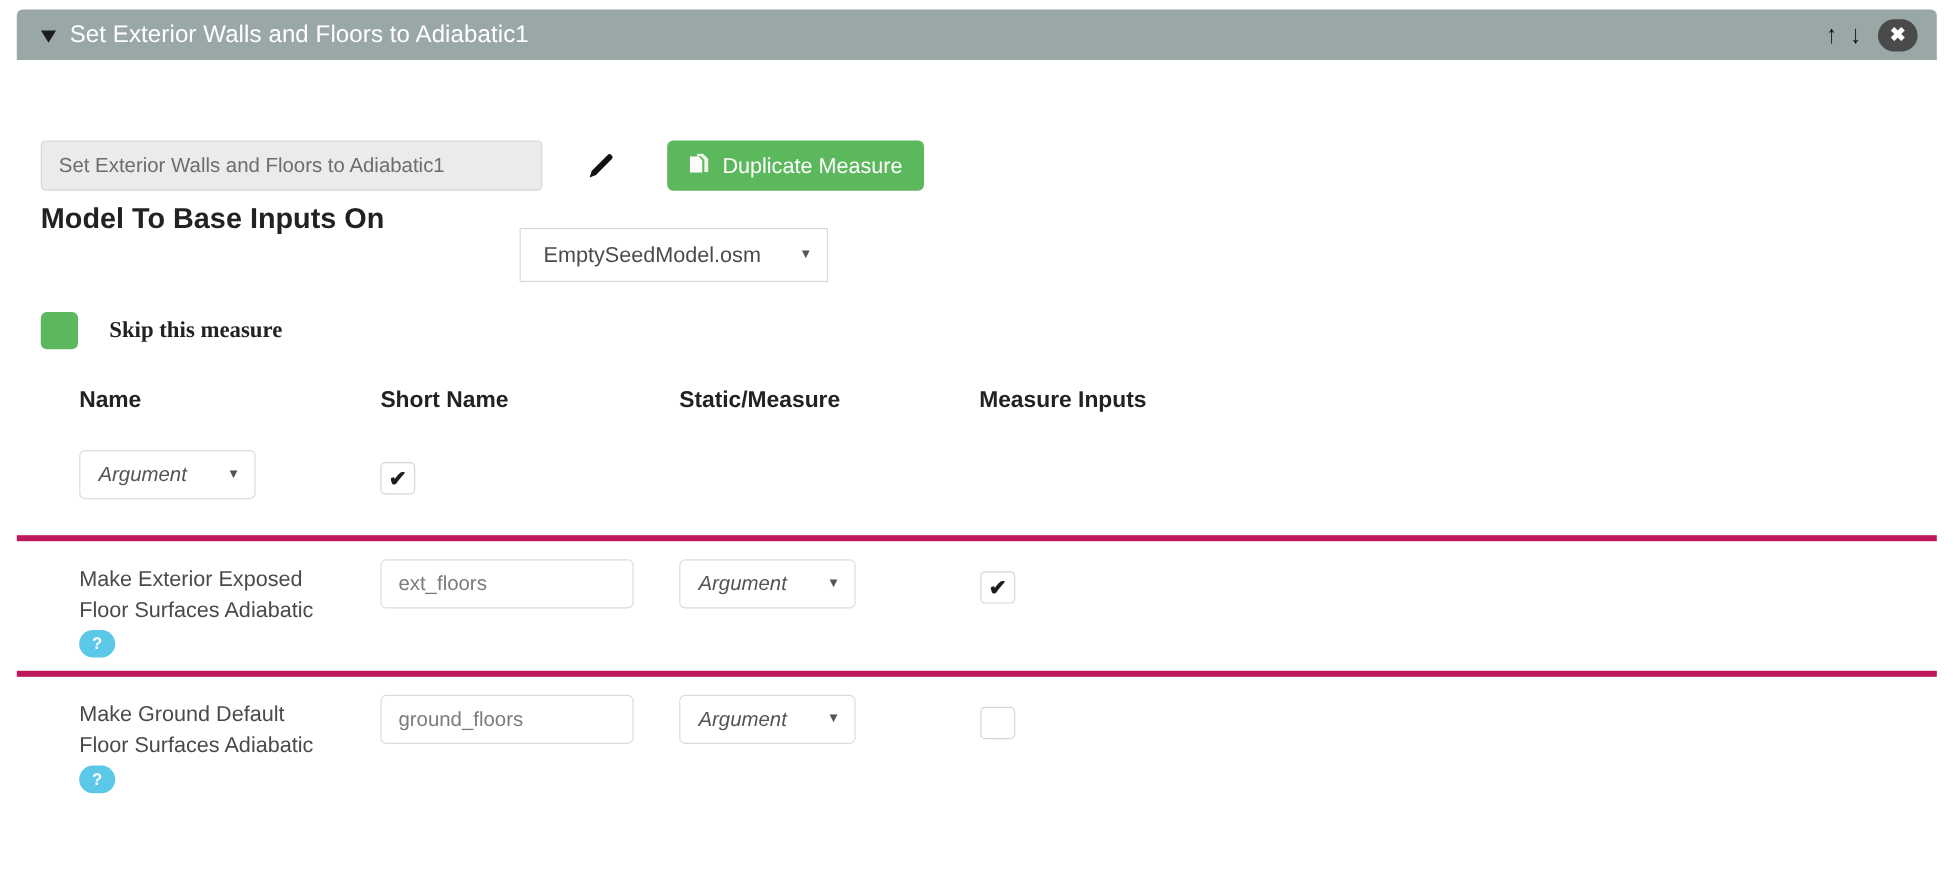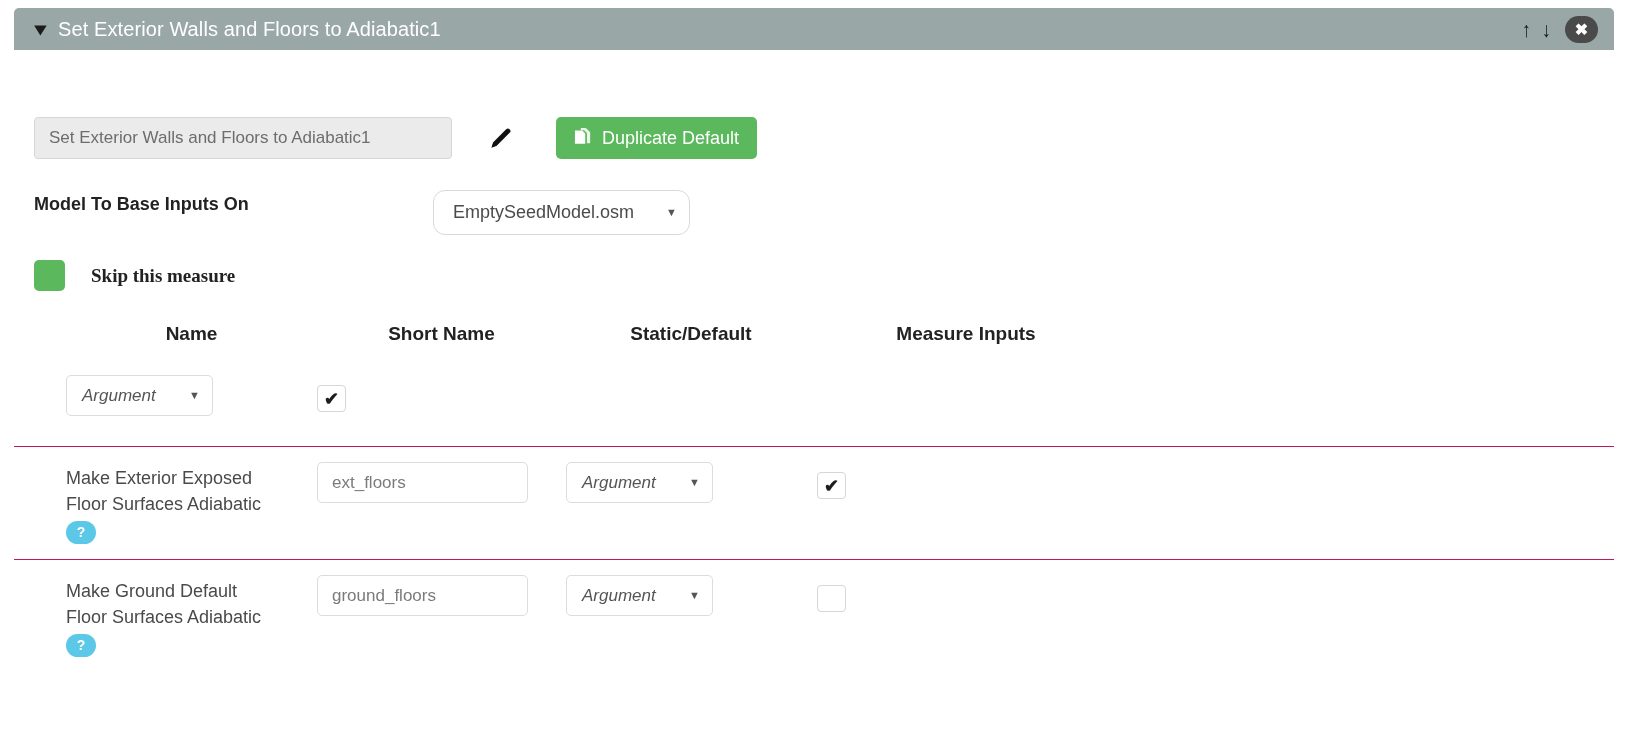--- a/index.html
+++ b/index.html
@@ -121,33 +121,33 @@
     display: flex;
     align-items: center;
     gap: 9px;
     cursor: pointer;
   }
   .copy-icon { width: 19px; height: 21px; display:block; }
 
   .model-label {
     position: absolute;
     left: 20px;
-    top: 144px;
-    font-size: 18px;
+    top: 119px;
+    font-size: 24px;
     font-weight: bold;
     color: #222222;
   }
   .model-select-wrap {
     position: absolute;
     left: 419px;
     top: 140px;
     width: 257px;
     height: 45px;
     border: 1px solid #d9d9d9;
-    border-radius: 12px;
+    border-radius: 0;
     background: #ffffff;
     box-sizing: border-box;
     display: flex;
     align-items: center;
     padding: 0 12px 0 19px;
     cursor: pointer;
   }
   .model-select-value {
     font-size: 18px;
     color: #4b4b4b;
@@ -188,38 +188,37 @@
     left: 0;
     top: 262px;
     width: 1600px;
   }
   .thead {
     display: flex;
     padding-left: 52px;
     box-sizing: border-box;
     height: 44px;
     align-items: center;
-    text-align: center;
   }
   .thead .th {
     font-size: 19px;
     font-weight: bold;
     color: #222222;
   }
   .c-name  { width: 251px; }
   .c-short { width: 249px; }
   .c-var   { width: 251px; }
   .c-stat  { width: 250px; }
   .c-meas  { width: 300px; }
 
   .trow {
     display: flex;
     padding-left: 52px;
     box-sizing: border-box;
-    border-top: 1px solid #be185d;
+    border-top: 5px solid #be185d;
     min-height: 113px;
     align-items: flex-start;
     padding-top: 18px;
   }
   .trow.first { border-top: none; padding-top: 22px; min-height: 90px; }
 
   .arg-name {
     font-size: 18px;
     color: #4a4a4a;
     line-height: 26px;
@@ -316,41 +315,41 @@
       <input class="name-input" type="text" value="Set Exterior Walls and Floors to Adiabatic1" style="">
       <svg class="edit-icon" viewBox="0 0 24 24">
         <path d="M3.5 20.5l4.3-1.1L20.2 7a1.9 1.9 0 0 0 0-2.7l-0.5-0.5a1.9 1.9 0 0 0-2.7 0L4.6 16.2z" fill="#111"></path>
         <path d="M3.1 21.1l1.2-3.1 1.9 1.9z" fill="#111"></path>
       </svg>
       <button class="duplicate-btn">
         <svg class="copy-icon" viewBox="0 0 20 22">
           <path d="M1 2.5h7.6l3.2 3.2v10.8H1z" fill="#ffffff"></path>
           <path d="M7.2 0h5.3L17 4.4V16h-3.4V5.3L10.6 2.2H7.2z" fill="#ffffff" opacity=".88"></path>
         </svg>
-        <span>Duplicate Default</span>
+        <span>Duplicate Measure</span>
       </button>
     </div>
 
     <div class="model-label">Model To Base Inputs On</div>
     <div class="model-select-wrap">
       <span class="model-select-value">EmptySeedModel.osm</span>
       <span class="caret">▼</span>
     </div>
 
     <div class="skip-row">
       <div class="skip-box"></div>
       <span class="skip-label">Skip this measure</span>
     </div>
 
     <div class="table">
 
       <div class="thead">
         <div class="th c-name">Name</div>
         <div class="th c-short">Short Name</div>
-        <div class="th c-stat">Static/Default</div>
+        <div class="th c-stat">Static/Measure</div>
         <div class="th c-meas">Measure Inputs</div>
       </div>
 
       <div class="trow first">
         <div class="c-var">
           <div class="var-select">
             <span class="var-select-value">Argument</span>
             <span class="caret">▼</span>
           </div>
         </div>

